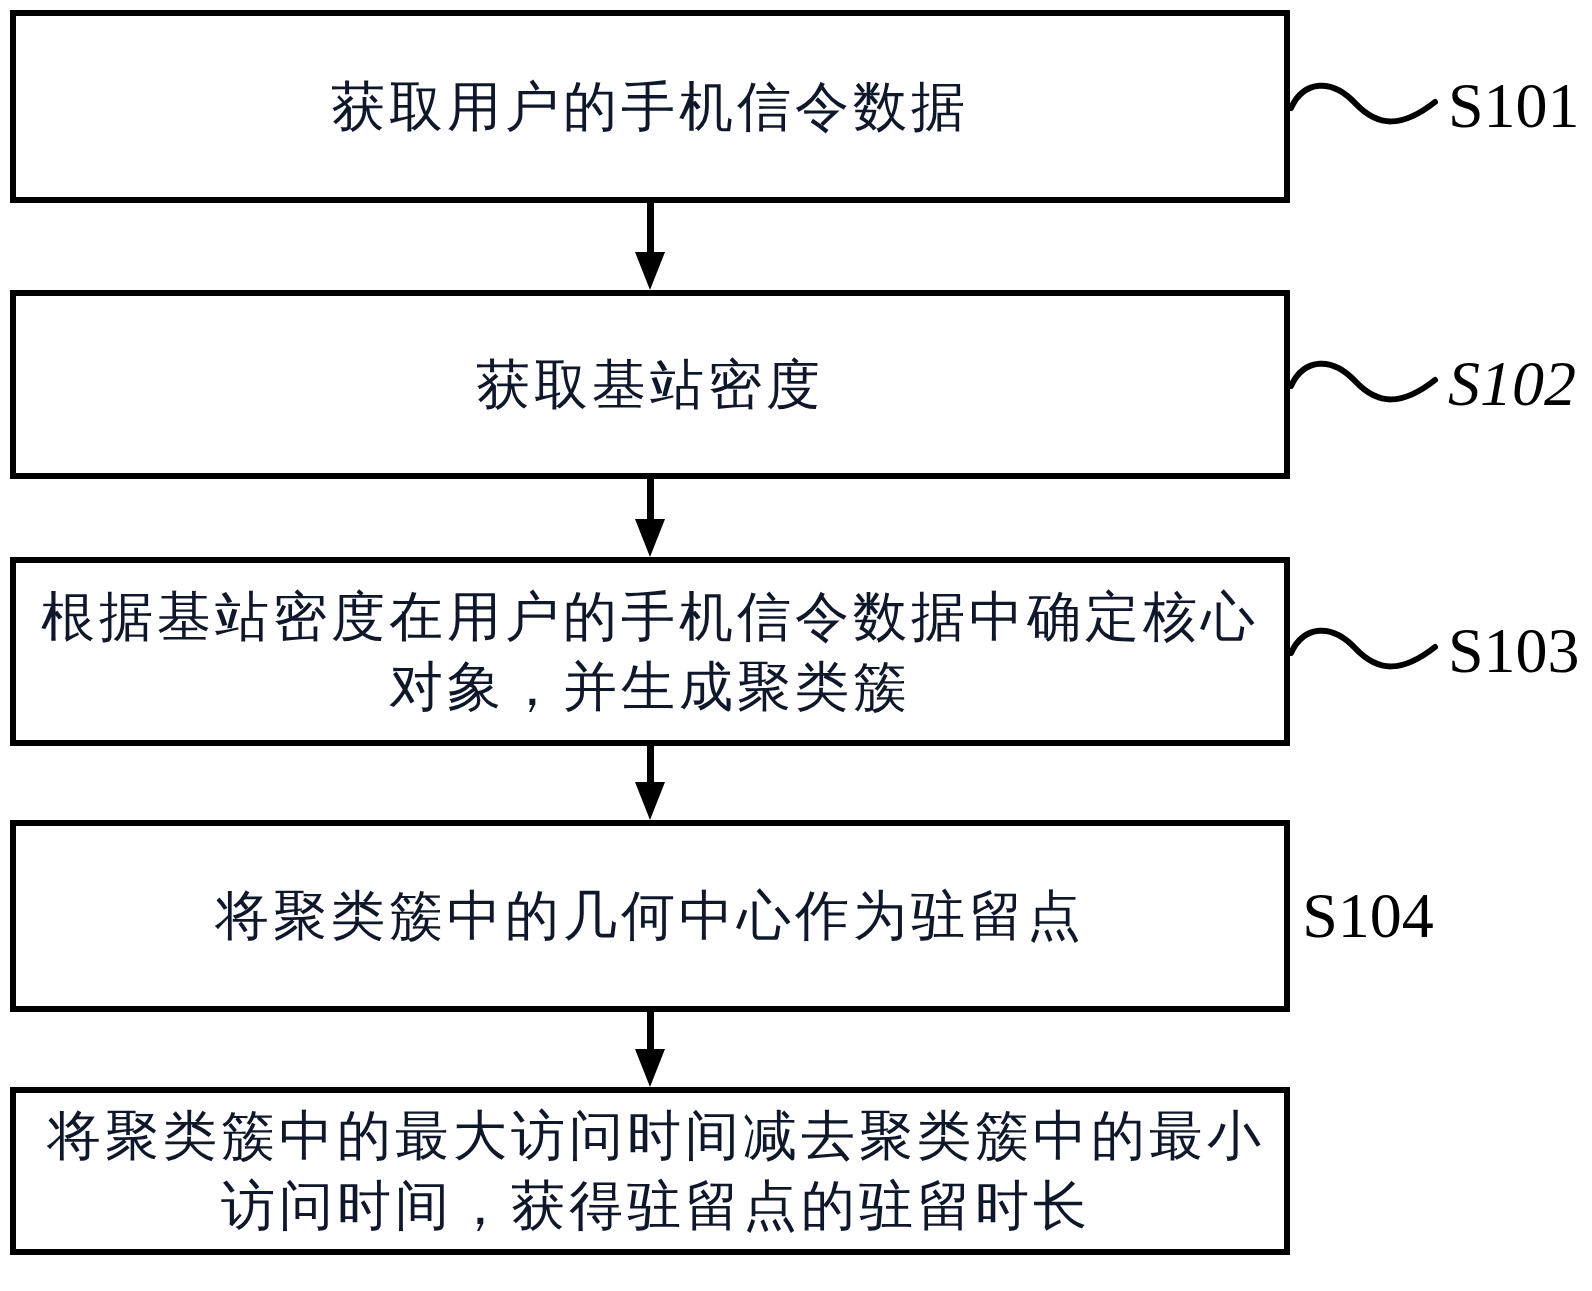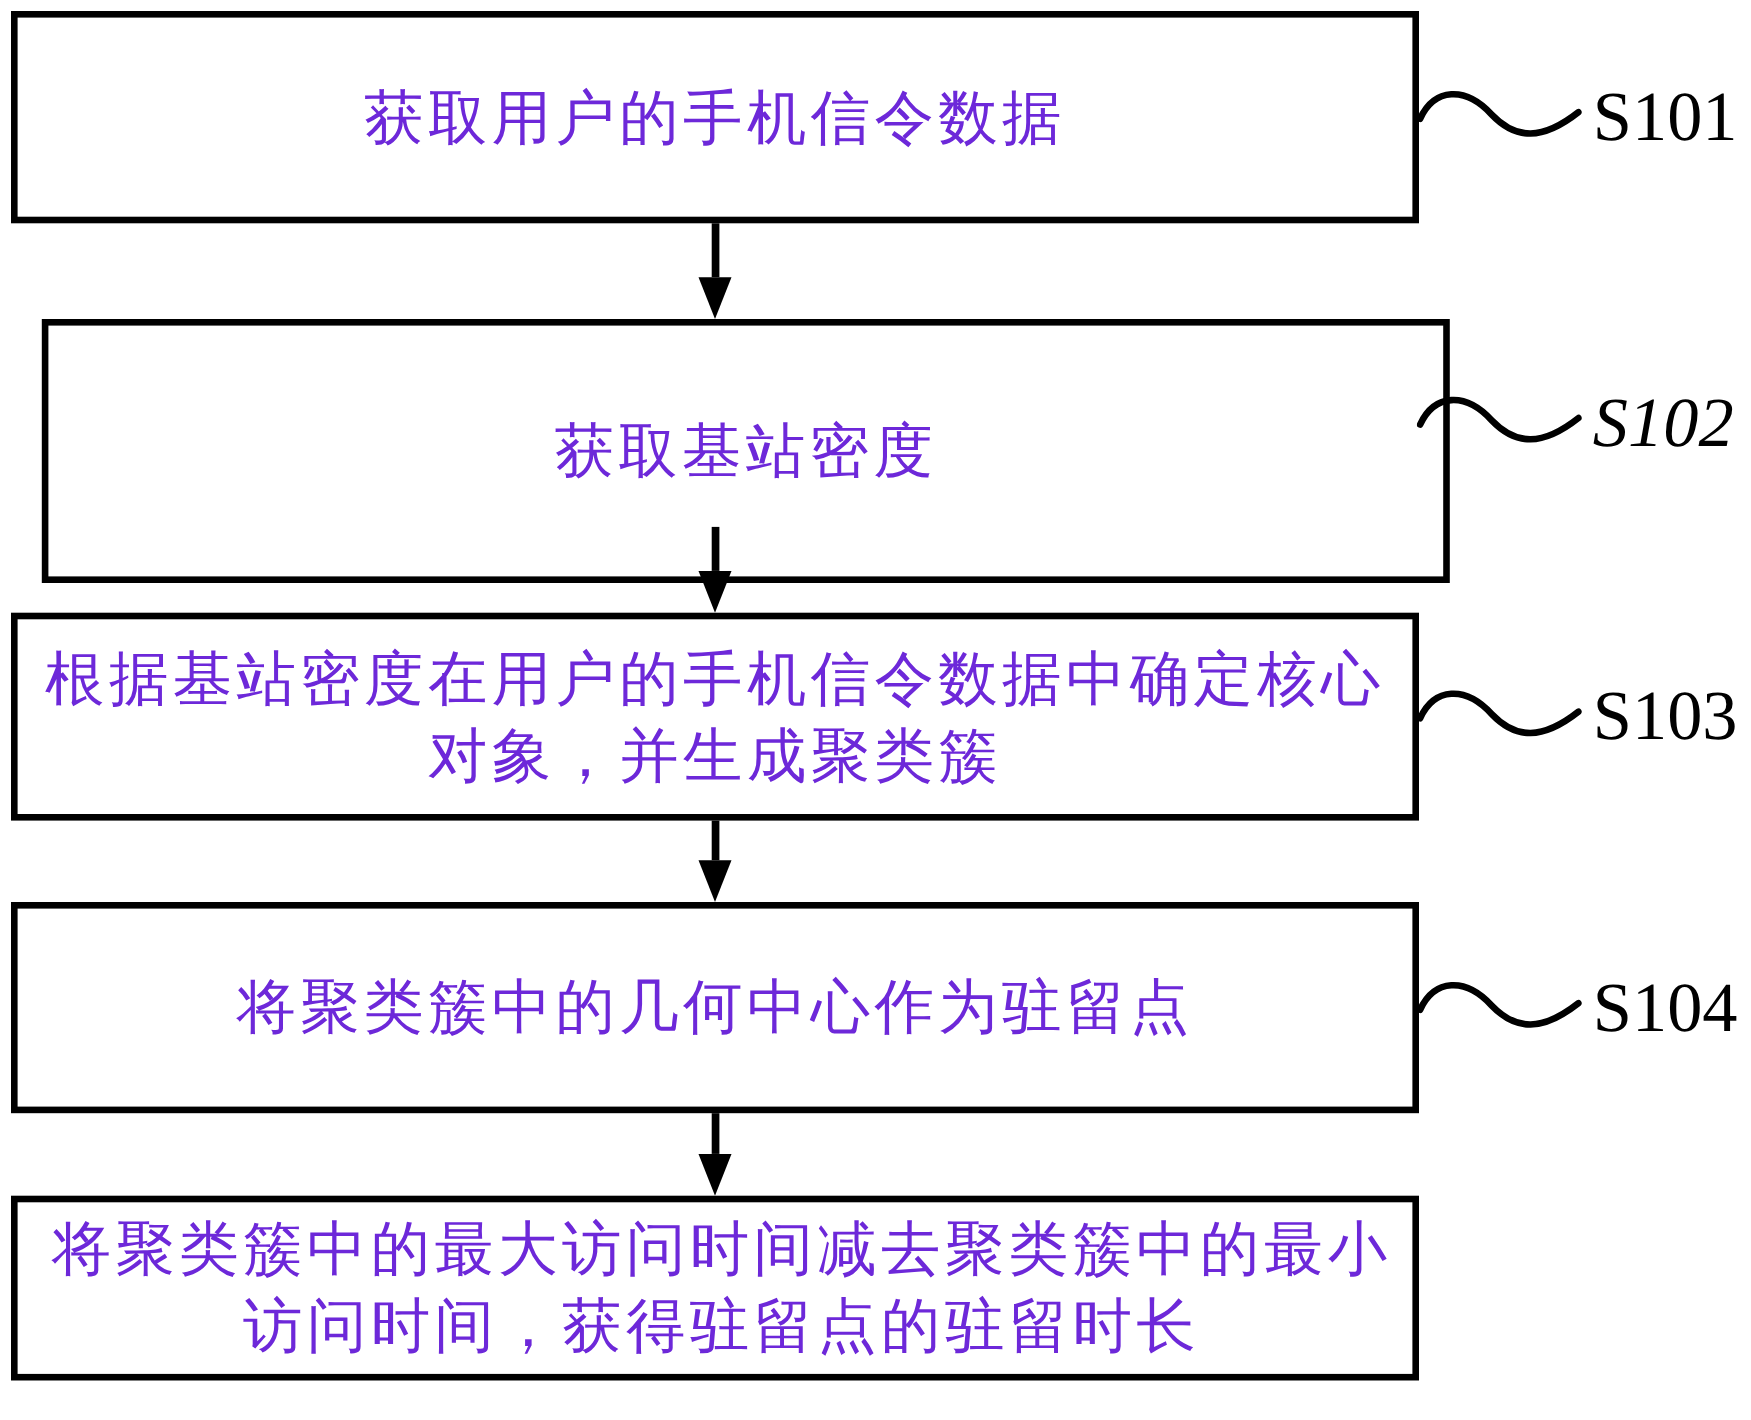--- a/index.html
+++ b/index.html
@@ -25,26 +25,26 @@
     background: #ffffff;
     display: flex;
     flex-direction: column;
     justify-content: center;
     align-items: center;
   }
   .step-box .txt-line {
     font-size: 54px;
     line-height: 70px;
     letter-spacing: 4px;
-    color: #6d28d9;
+    color: #0f172a;
     text-align: center;
     white-space: nowrap;
   }
   .box-1 { top: 10px;   height: 193px; }
-  .box-2 { top: 290px;  height: 240px; margin-left: 28px; }
+  .box-2 { top: 290px;  height: 189px; }
   .box-3 { top: 557px;  height: 189px; }
   .box-4 { top: 820px;  height: 192px; }
   .box-5 { top: 1087px; height: 168px; padding-left: 12px; }
 
   
   .varrow {
     position: absolute;
     left: 635px;            
     width: 30px;
     display: flex;
@@ -67,21 +67,21 @@
   .step-tag {
     position: absolute;
     left: 1288px;
     height: 64px;
     display: flex;
     align-items: center;
   }
   .tag-1 { top: 74px; }
   .tag-2 { top: 352px; font-style: italic; }
   .tag-3 { top: 619px; }
-  .tag-4 { top: 884px; }
+  .tag-4 { top: 884px; flex-direction: column; }
   .tag-5 { top: 1153px; }
   .step-tag svg { display: block; }
   .step-tag .ref {
     font-size: 64px;
     line-height: 64px;
     margin-left: 10px;
     color: #000000;
     white-space: nowrap;
   }
 </style>

